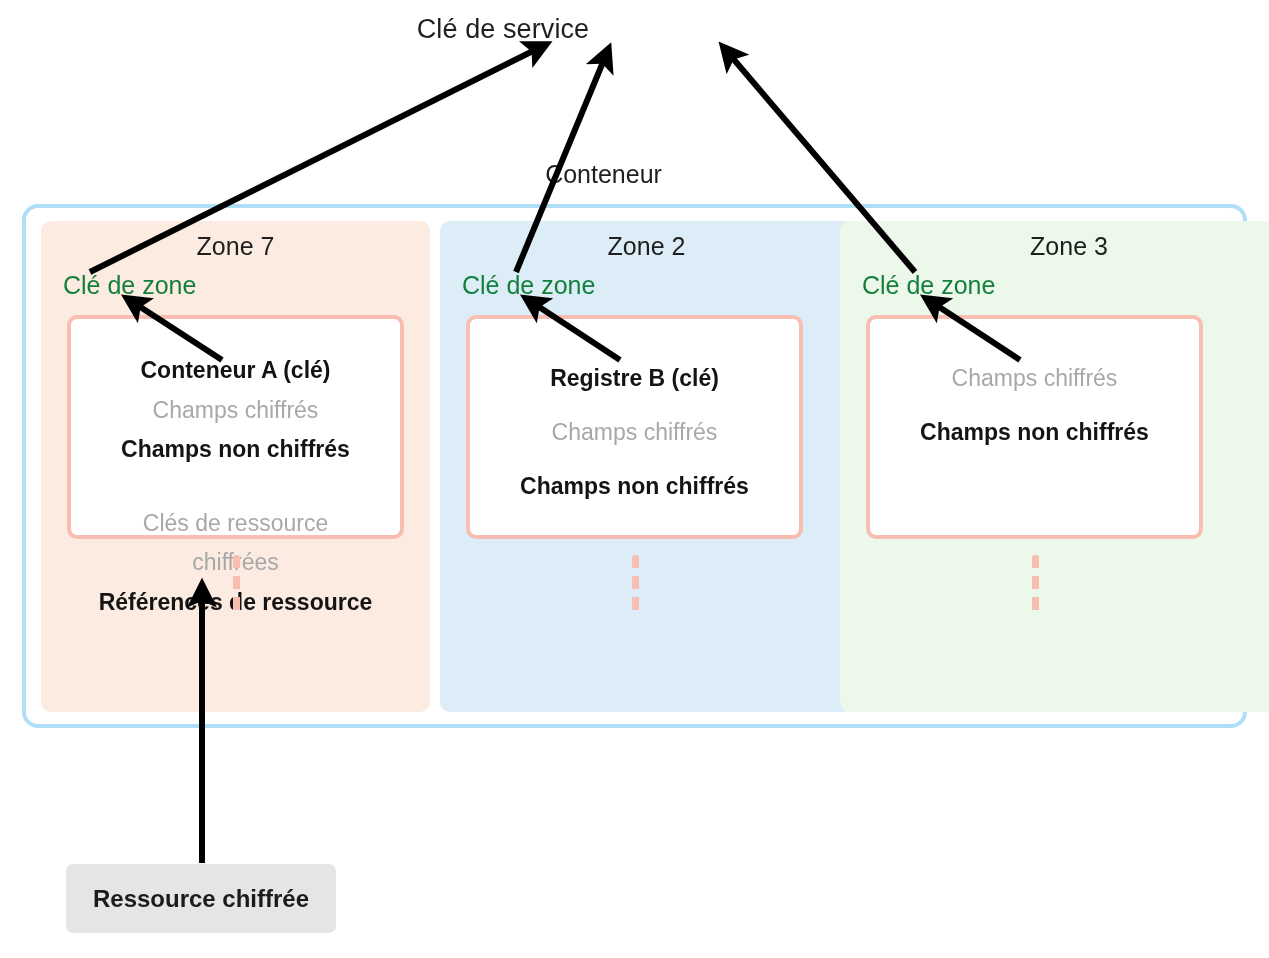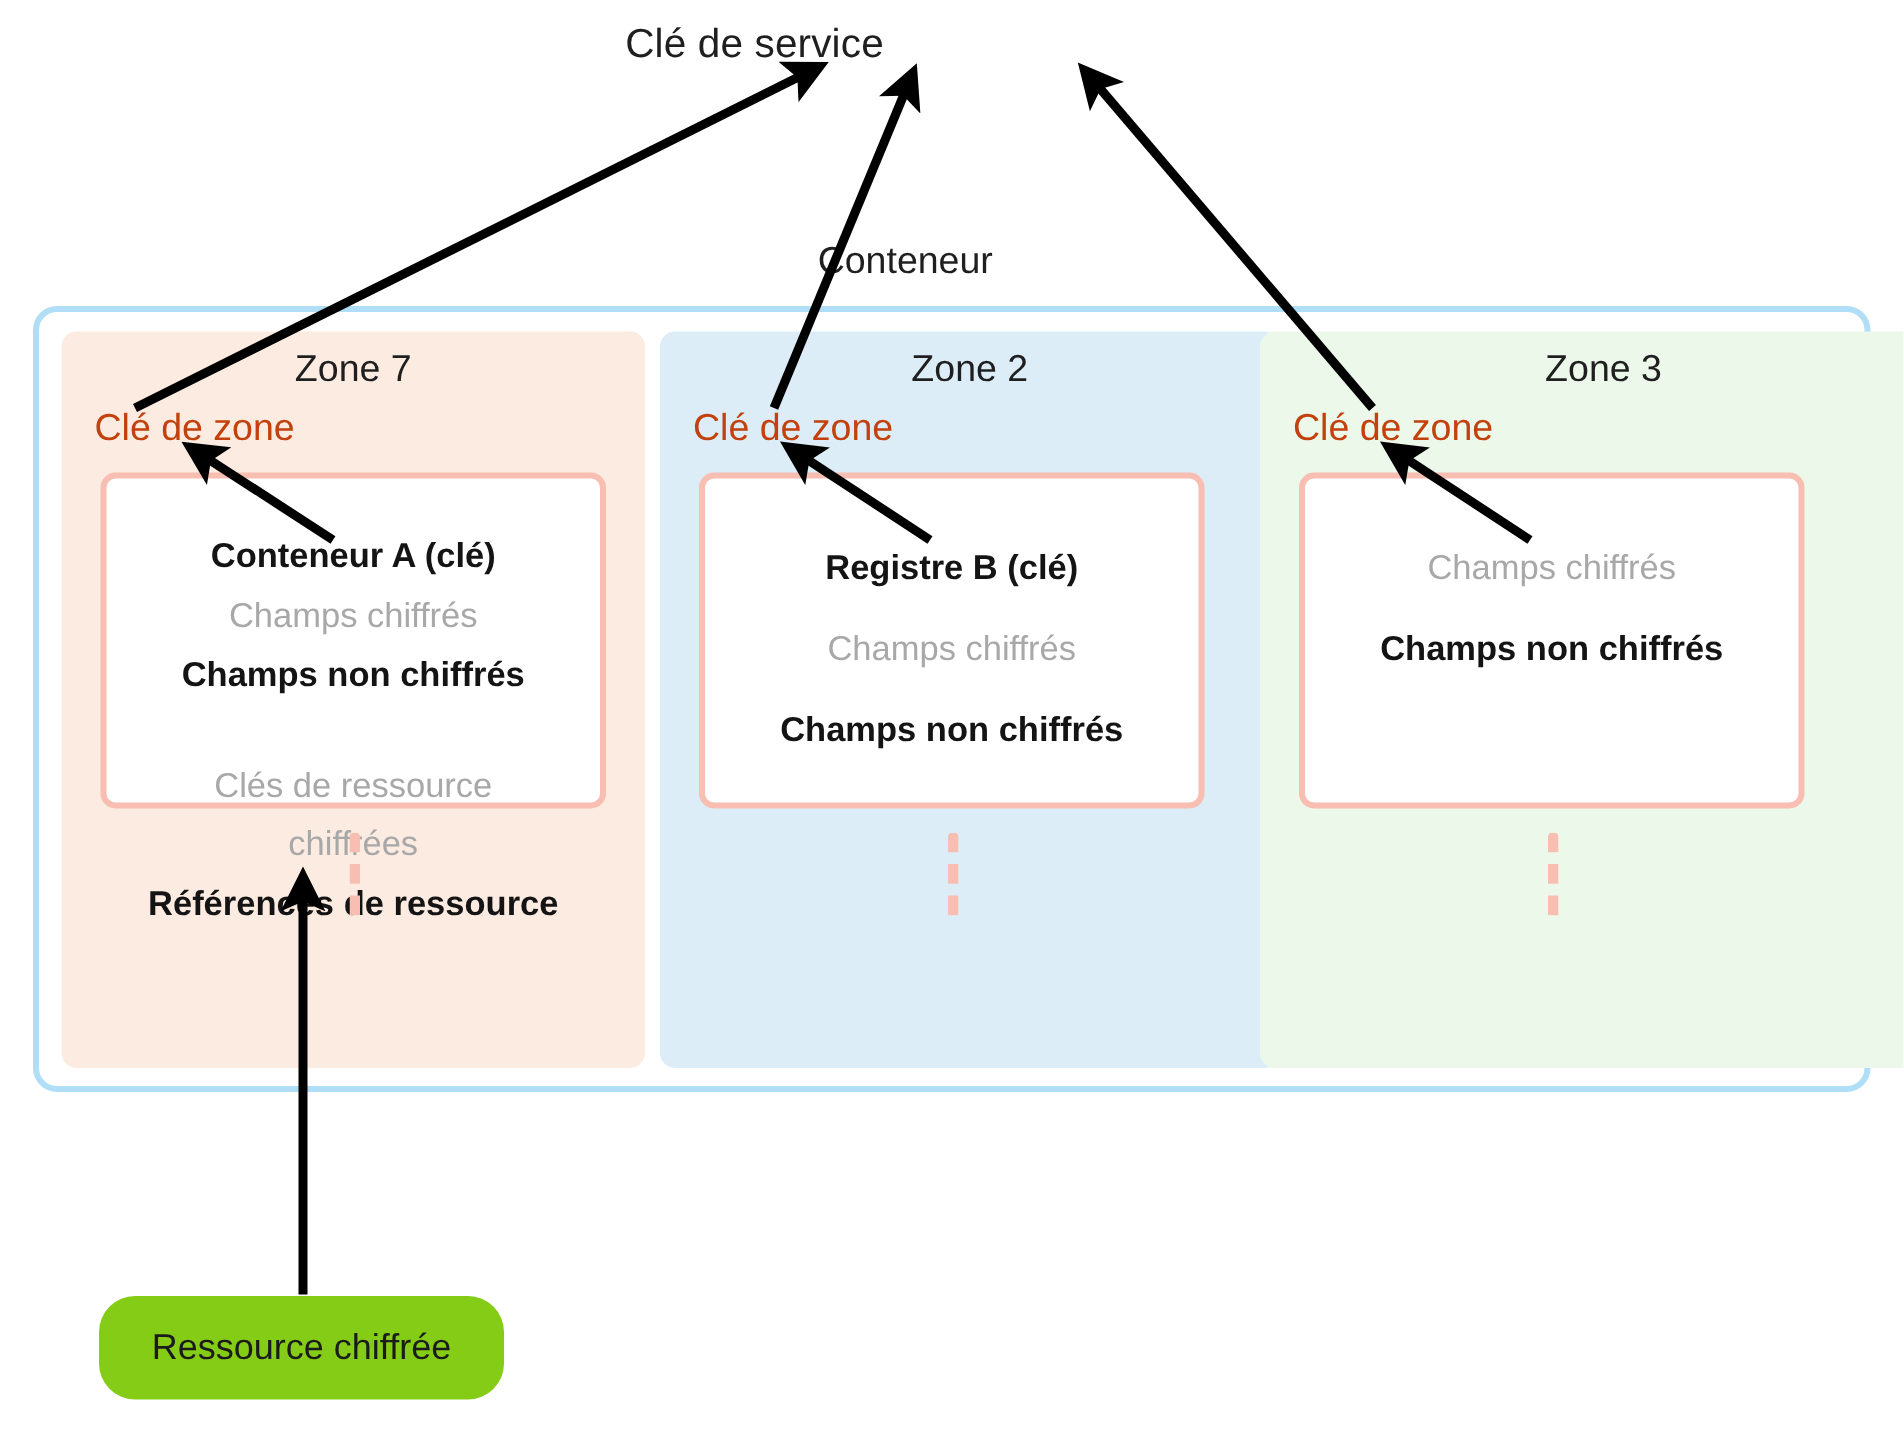--- a/index.html
+++ b/index.html
@@ -72,21 +72,21 @@
     width: 100%;
     text-align: center;
     font-size: 25px;
     color: #1f1f1f;
   }
   .zone-key {
     position: absolute;
     left: 22px;
     top: 50px;
     font-size: 25px;
-    color: #c2410c;
+    color: #15803d;
     white-space: nowrap;
   }
 
   
   .record-box {
     position: absolute;
     left: 26px;
     top: 94px;
     width: 337px;
     height: 224px;
@@ -123,27 +123,27 @@
     border-radius: 3px;
   }
   .zone .dashes { left: 192px; }
 
   
   .resource-pill {
     left: 66px;
     top: 864px;
     width: 270px;
     height: 69px;
-    background: #84cc16;
-    border-radius: 24px;
+    background: #e5e5e5;
+    border-radius: 7px;
     display: flex;
     align-items: center;
     justify-content: center;
     font-size: 24px;
-    font-weight: normal;
+    font-weight: bold;
     color: #1b1b1b;
   }
 
   
   .arrows {
     left: 0; top: 0;
     width: 1269px;
     height: 958px;
     pointer-events: none;
   }

